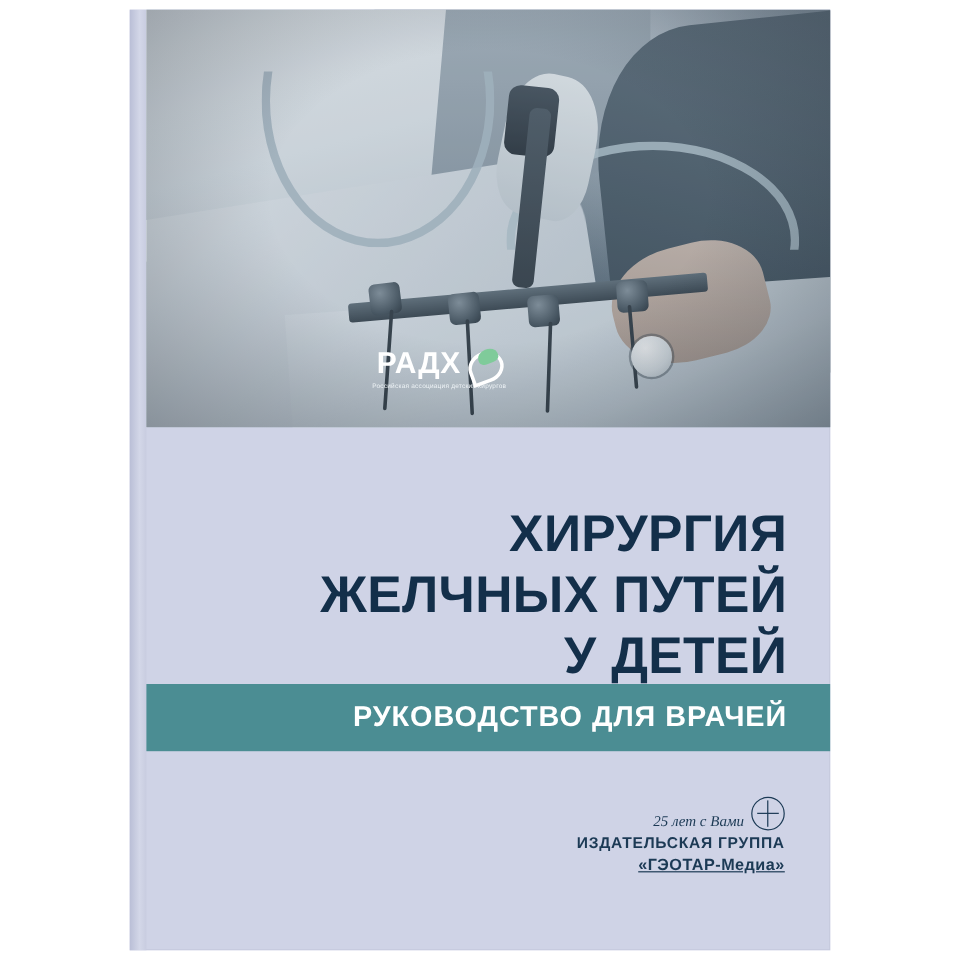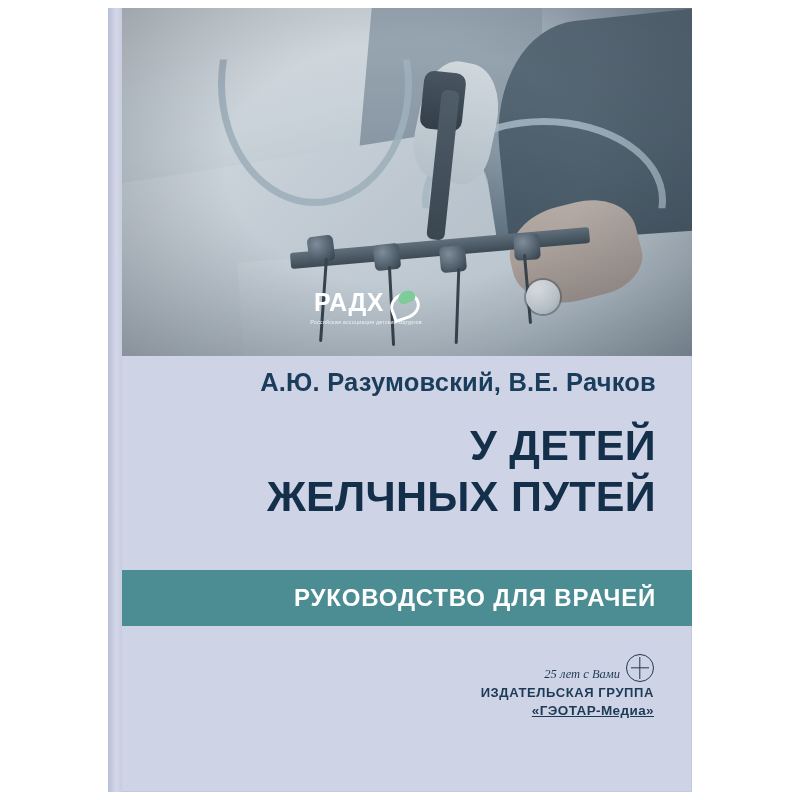--- a/index.html
+++ b/index.html
@@ -219,20 +219,21 @@
   .radh {
     position: absolute;
     left: 168px;
     top: 282px;
     width: 180px;
     text-align: center;
     color: #ffffff;
   }
   .radh-row {
     display: flex;
+    align-items: center;
     justify-content: center;
     gap: 4px;
   }
   .radh-text {
     font-size: 25px;
     font-weight: 700;
     letter-spacing: 0.5px;
     color: #ffffff;
     line-height: 1;
   }
@@ -315,21 +316,21 @@
     letter-spacing: 0.8px;
     padding-right: 36px;
     white-space: nowrap;
     text-align: right;
   }
 
   
   .publisher {
     position: absolute;
     right: 38px;
-    bottom: 74px;
+    bottom: 64px;
     width: 210px;
     text-align: right;
     color: #1c3a55;
   }
   .pub-top {
     display: flex;
     align-items: flex-end;
     justify-content: flex-end;
     gap: 6px;
   }
@@ -426,25 +427,25 @@
       <div class="radh-row">
         <span class="radh-text">РАДХ</span>
         <span class="radh-mark">
           <span class="leafA"></span>
           <span class="leafB"></span>
         </span>
       </div>
       <div class="radh-sub">Российская ассоциация детских хирургов</div>
     </div>
 
-    <div class="authors">А.Ю. Разумовский, В.Е. Рачков</div>
 
     <div class="title">
+      <span class="l">ХИРУРГИЯ</span>
+      <span class="l">ЖЕЛЧНЫХ ПУТЕЙ</span>
       <span class="l">У ДЕТЕЙ</span>
-      <span class="l">ЖЕЛЧНЫХ ПУТЕЙ</span>
     </div>
 
     <div class="band">
       <span class="band-text">РУКОВОДСТВО ДЛЯ ВРАЧЕЙ</span>
     </div>
 
     <div class="publisher">
       <div class="pub-top">
         <span class="pub-anniv">25 лет с Вами</span>
         <span class="pub-emblem"></span>

